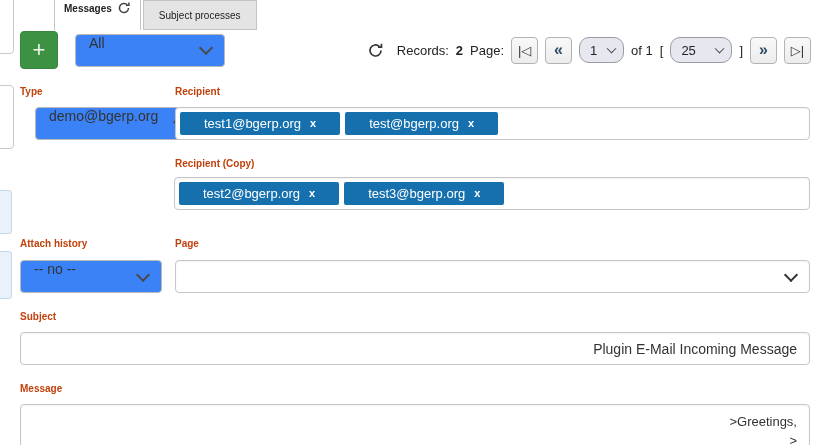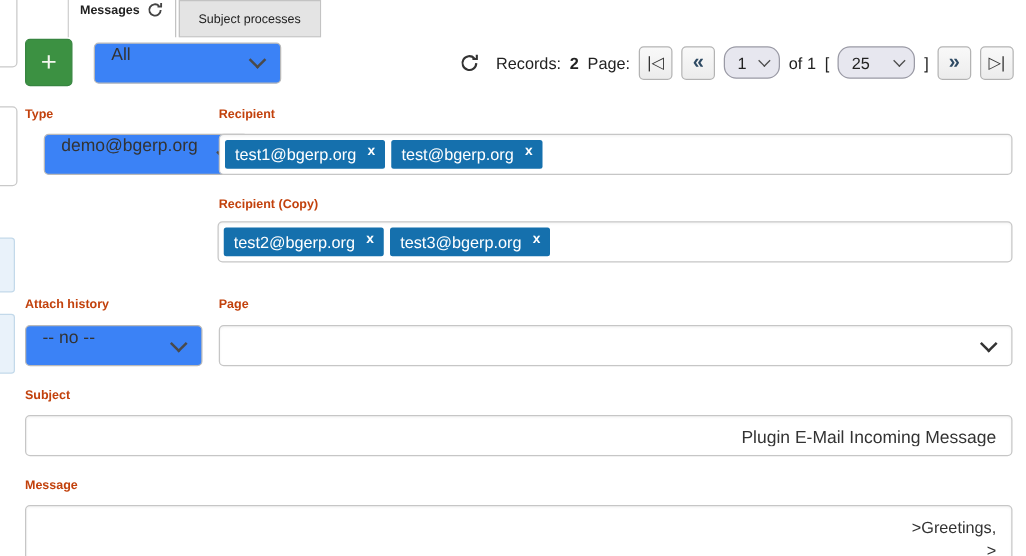--- a/index.html
+++ b/index.html
@@ -57,21 +57,21 @@
   .pg-size{width:62px;}
   
   .flabel{position:absolute;font-size:10px;font-weight:bold;color:#c2410c;}
   .field{
     position:absolute;background:#fff;border:1px solid #c6c6c6;border-radius:4px;box-sizing:border-box;
     box-shadow:inset 0 1px 2px rgba(0,0,0,0.05);
   }
   .chipfield{display:flex;align-items:center;gap:5px;padding:0 4px;}
   .chip{
     background:#1570ad;color:#fff;font-size:13px;border-radius:2px;
-    display:flex;align-items:flex-start;padding:4px 8px;gap:9px;white-space:nowrap;
+    display:flex;align-items:center;padding:4px 24px;gap:9px;white-space:nowrap;
   }
   .chip .x{font-size:11px;font-weight:bold;cursor:pointer;line-height:1;}
   .textinput{
     position:absolute;border:1px solid #c6c6c6;border-radius:4px;box-sizing:border-box;
     font-family:"Liberation Sans","DejaVu Sans",sans-serif;font-size:14px;color:#333;
     padding:0 12px;box-shadow:inset 0 1px 2px rgba(0,0,0,0.05);outline:none;text-align:right;
   }
   textarea.textinput{padding:8px 12px;font-size:13px;line-height:1.45;resize:none;}
   .refresh-svg{display:block;}
 </style>

